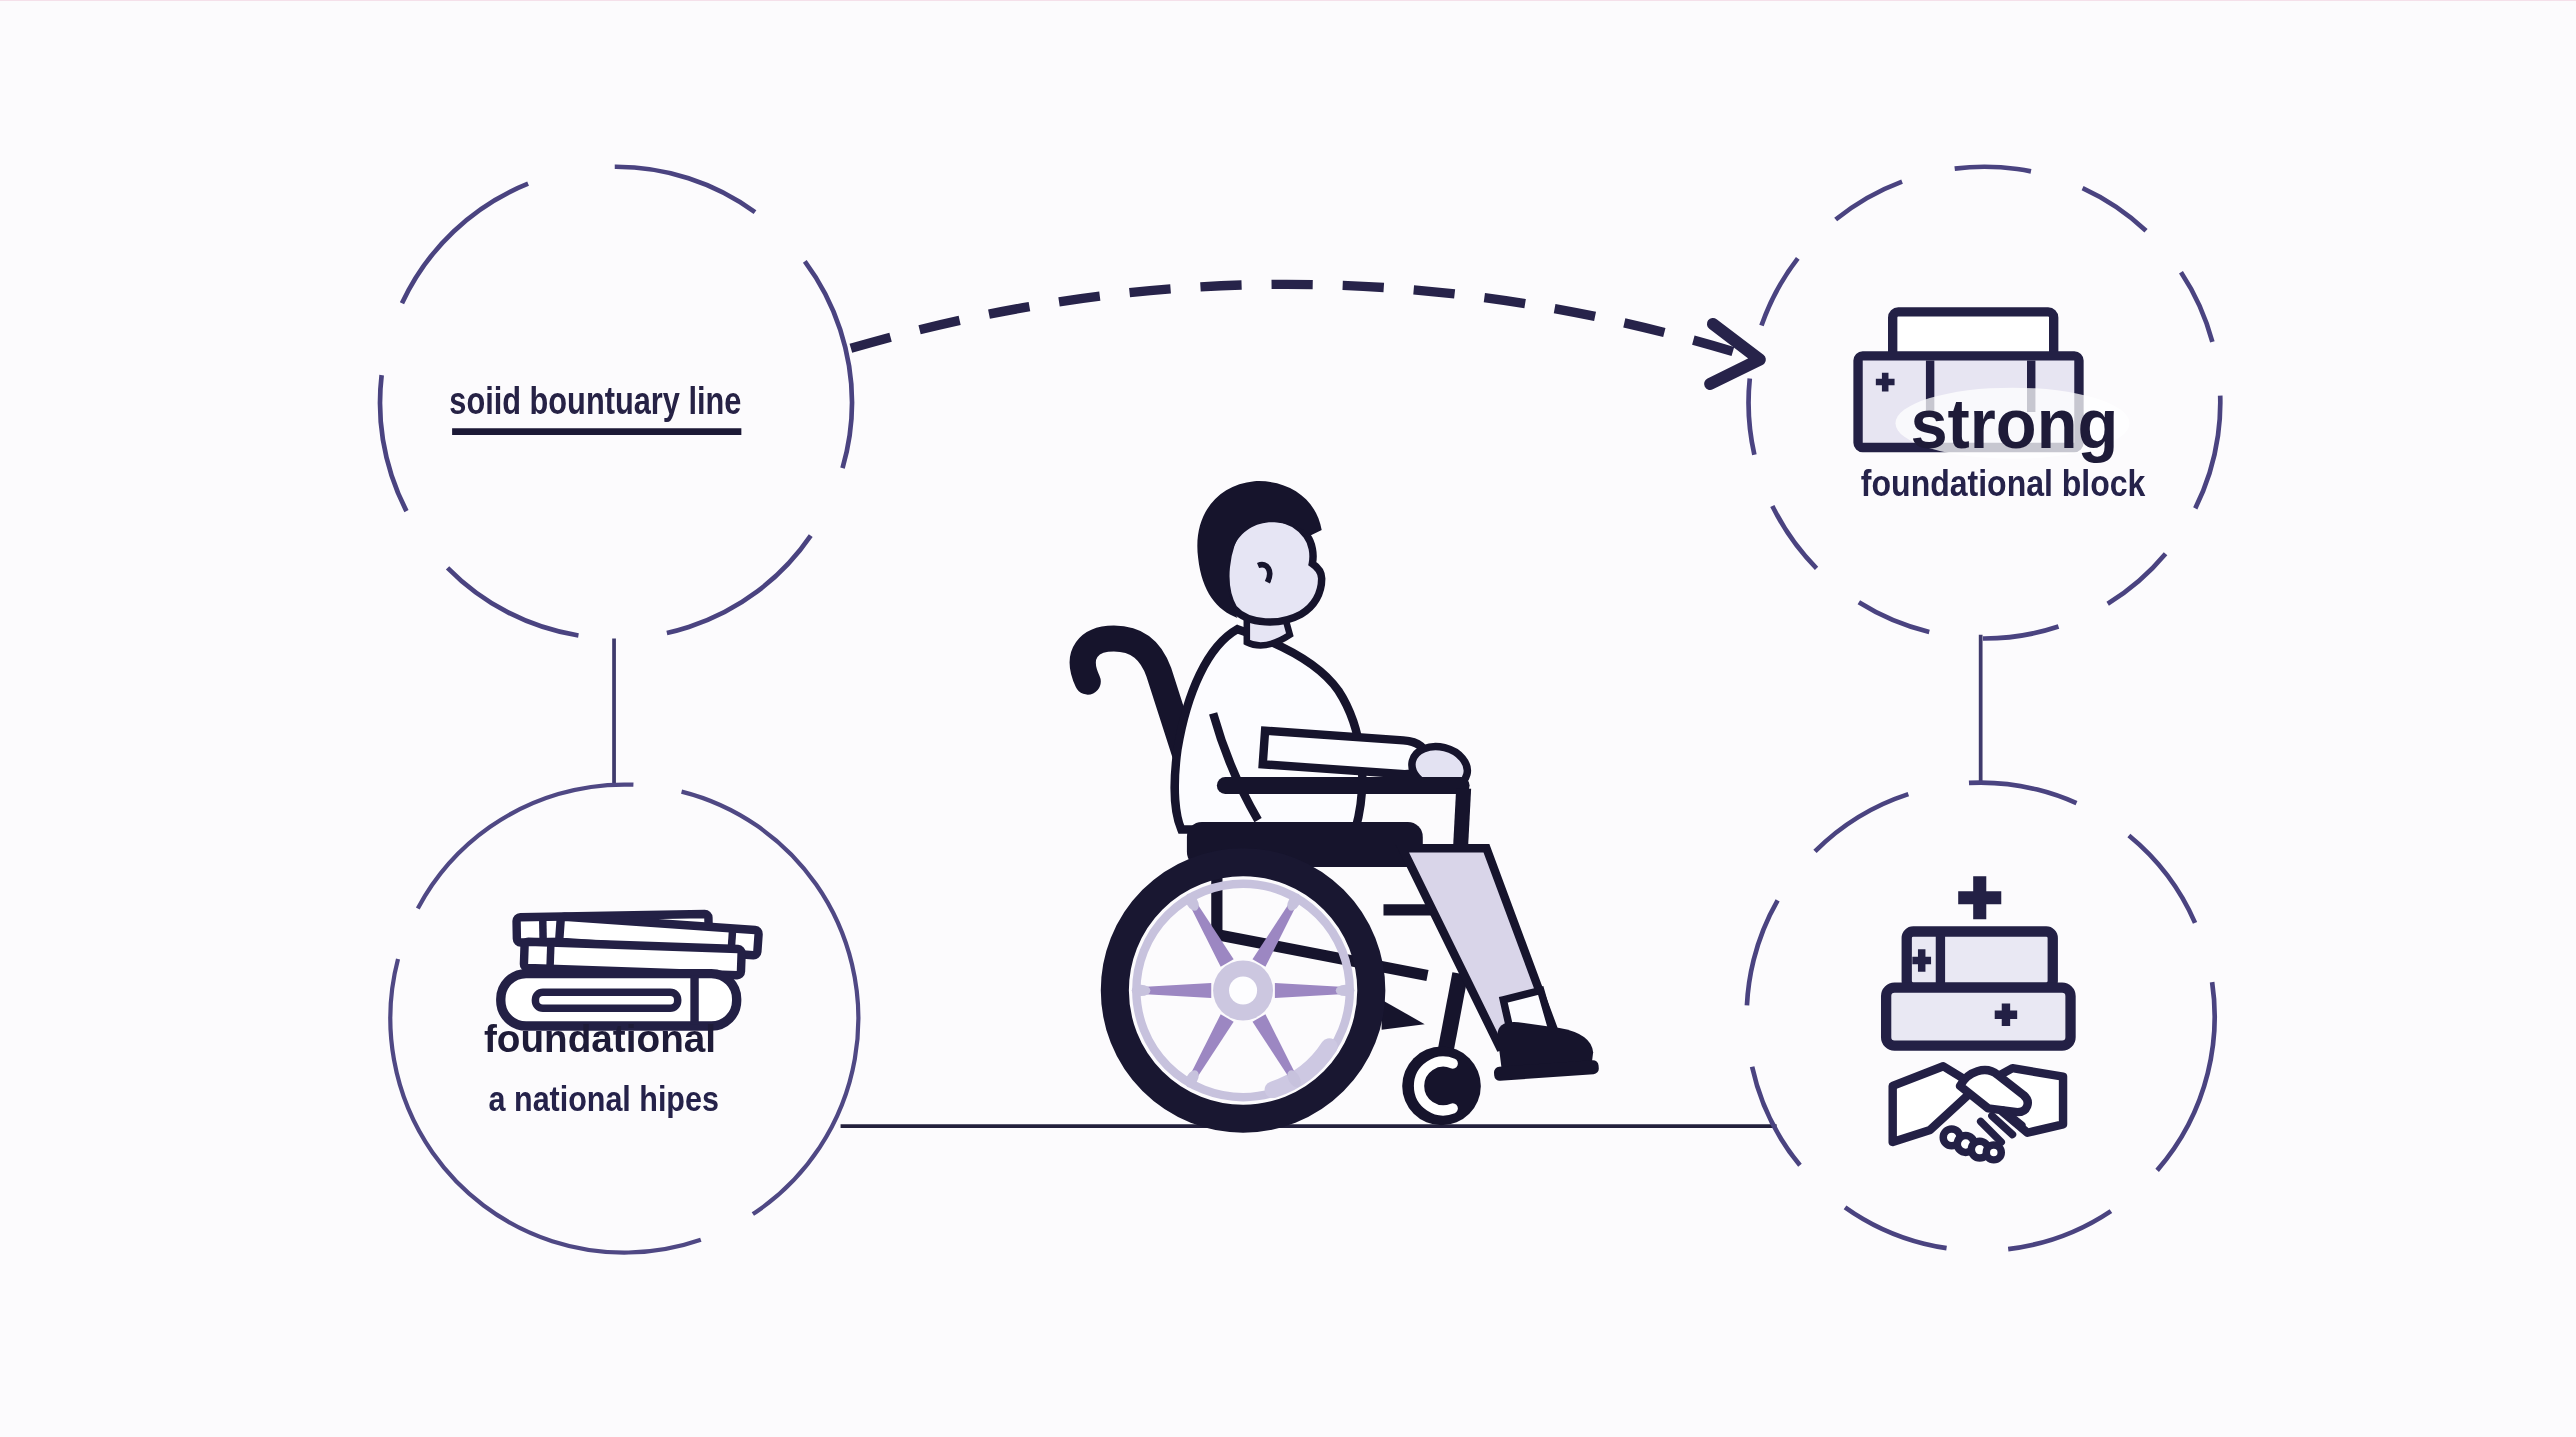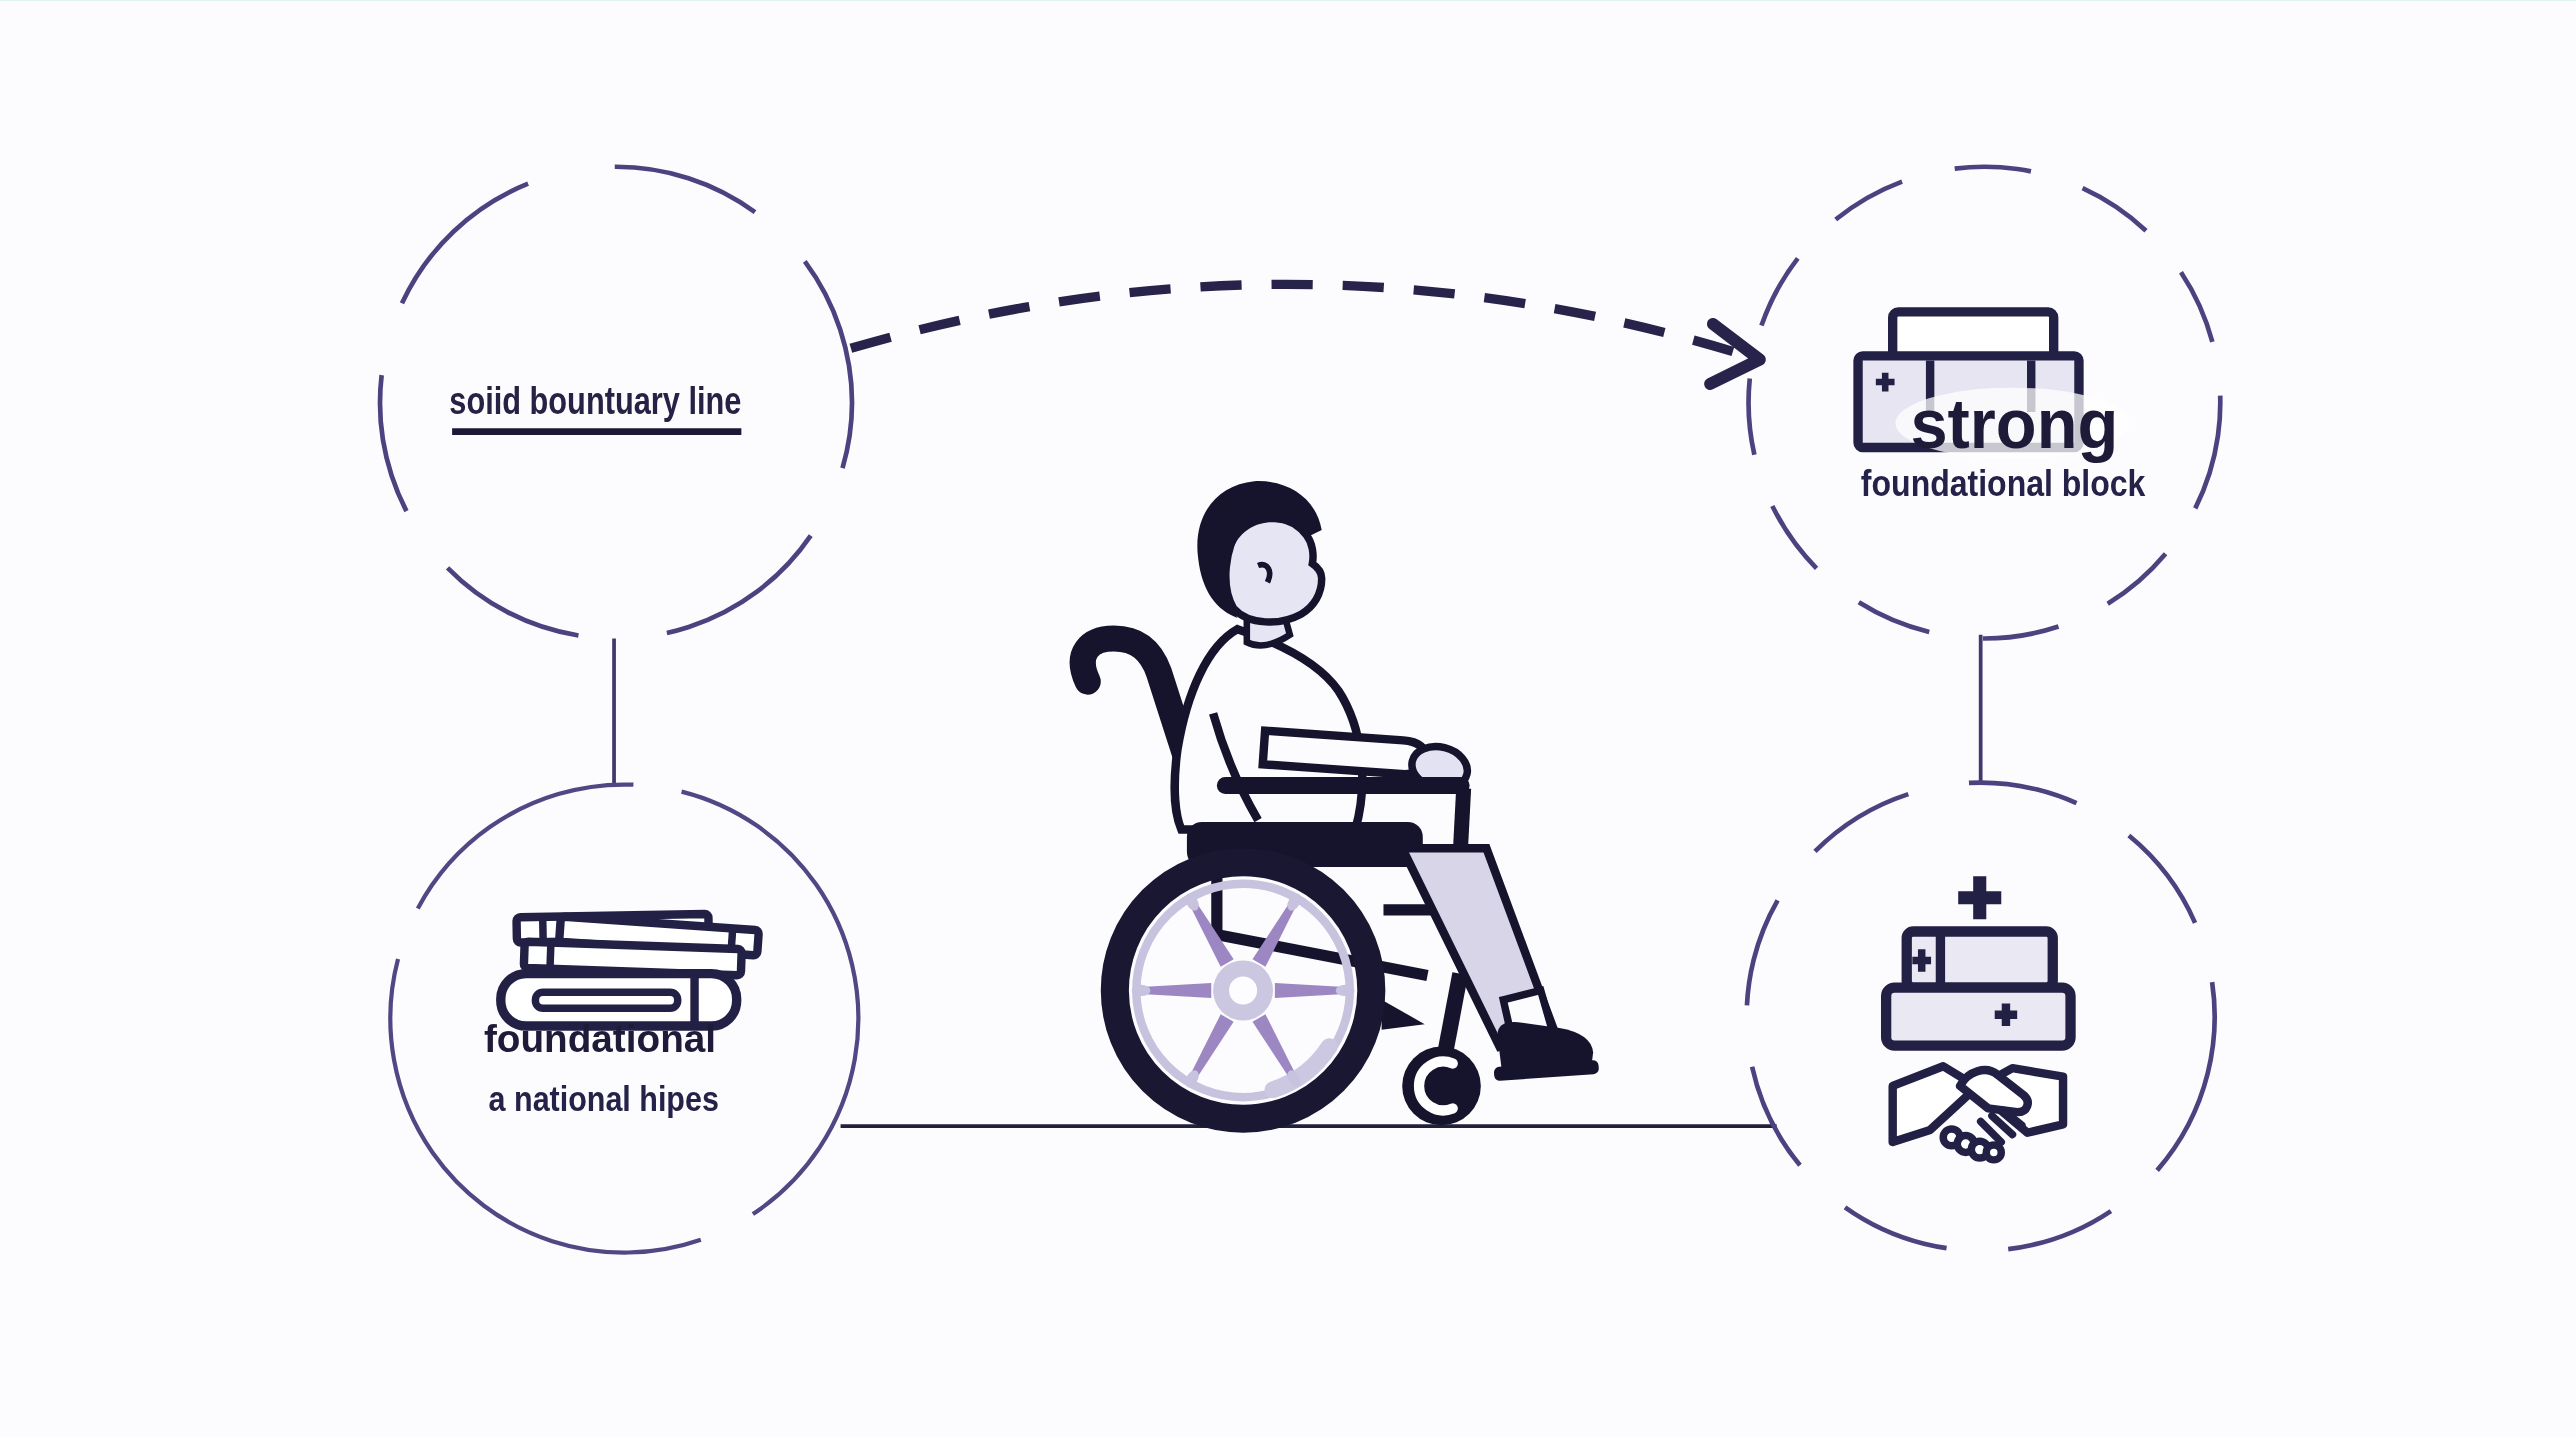--- a/index.html
+++ b/index.html
@@ -1,16 +1,16 @@
 <!DOCTYPE html>
 <html style="font-size:15px"><head>
 <meta charset="utf-8">
 <style>
   html,body{margin:0;padding:0;background:#fcfbfd;}
-  .canvas{position:relative;width:2576px;height:1382px;background:#14b8a6;overflow:hidden;
+  .canvas{position:relative;width:2576px;height:1382px;background:#be185d;overflow:hidden;
           font-family:"Liberation Sans", sans-serif;}
   svg{display:block}
   text{font-family:"Liberation Sans","DejaVu Sans",sans-serif;font-weight:bold;}
   .node-label{fill:#262245;}
   .node-title-lg{fill:#1e1b38;}
   .node-sub{fill:#25224a;}
 </style>
 </head>
 <body>
 

